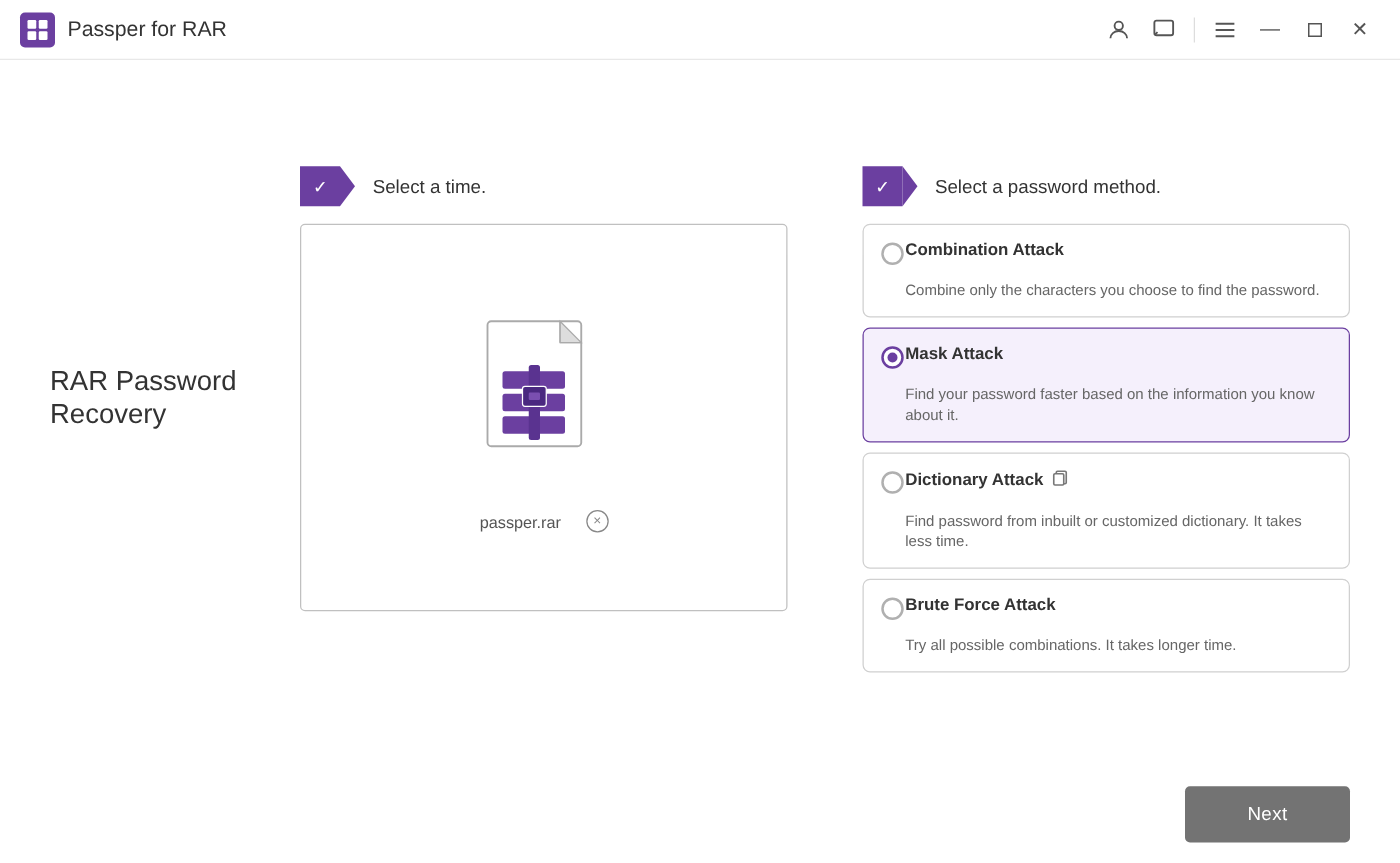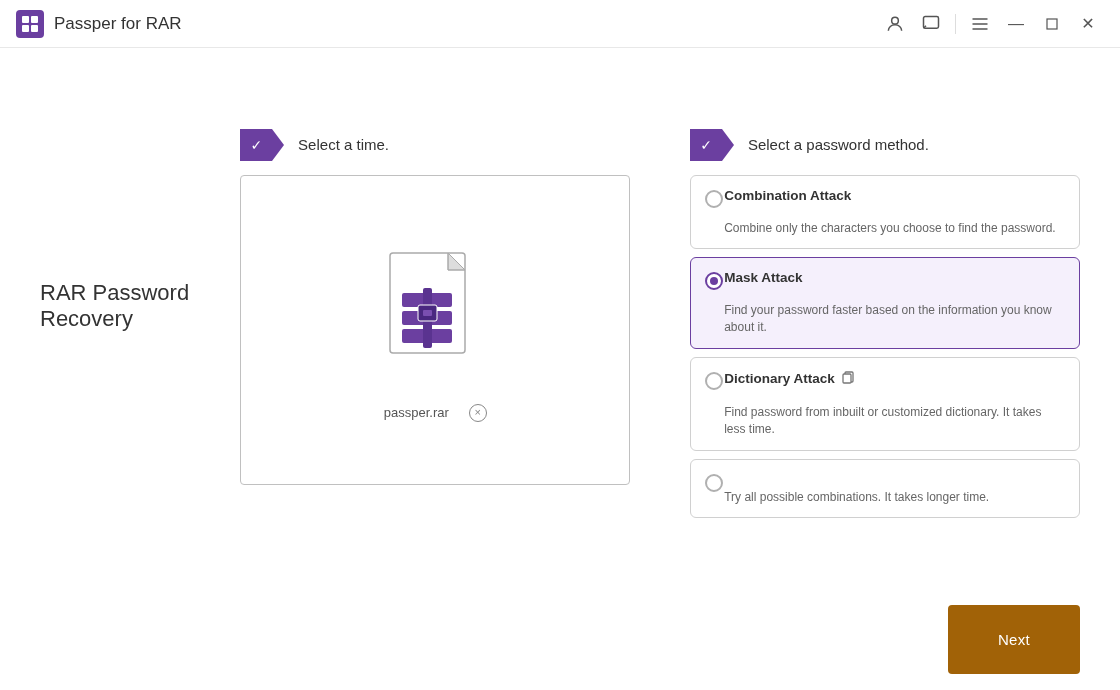--- a/index.html
+++ b/index.html
@@ -256,25 +256,25 @@
 
     
     .bottom-bar {
       display: flex;
       justify-content: flex-end;
       padding: 16px 40px;
       flex-shrink: 0;
     }
 
     .next-btn {
-      background: #a16207;
+      background: #737373;
       color: #fff;
       border: none;
       border-radius: 4px;
-      padding: 26px 50px;
+      padding: 14px 50px;
       font-size: 15px;
       cursor: pointer;
       letter-spacing: 0.3px;
     }
 
     
     .dict-icon {
       font-size: 12px;
       color: #555;
     }
@@ -414,20 +414,23 @@
                 </svg>
               </span>
             </div>
             <div class="method-desc">Find password from inbuilt or customized dictionary. It takes less time.</div>
           </div>
         </div>
 
         <div class="method-card">
           <div class="radio-btn"></div>
           <div class="method-text">
+            <div class="method-name">
+              <span>Brute Force Attack</span>
+            </div>
             <div class="method-desc">Try all possible combinations. It takes longer time.</div>
           </div>
         </div>
 
       </div>
     </div>
 
   </div>
 </div>
 

